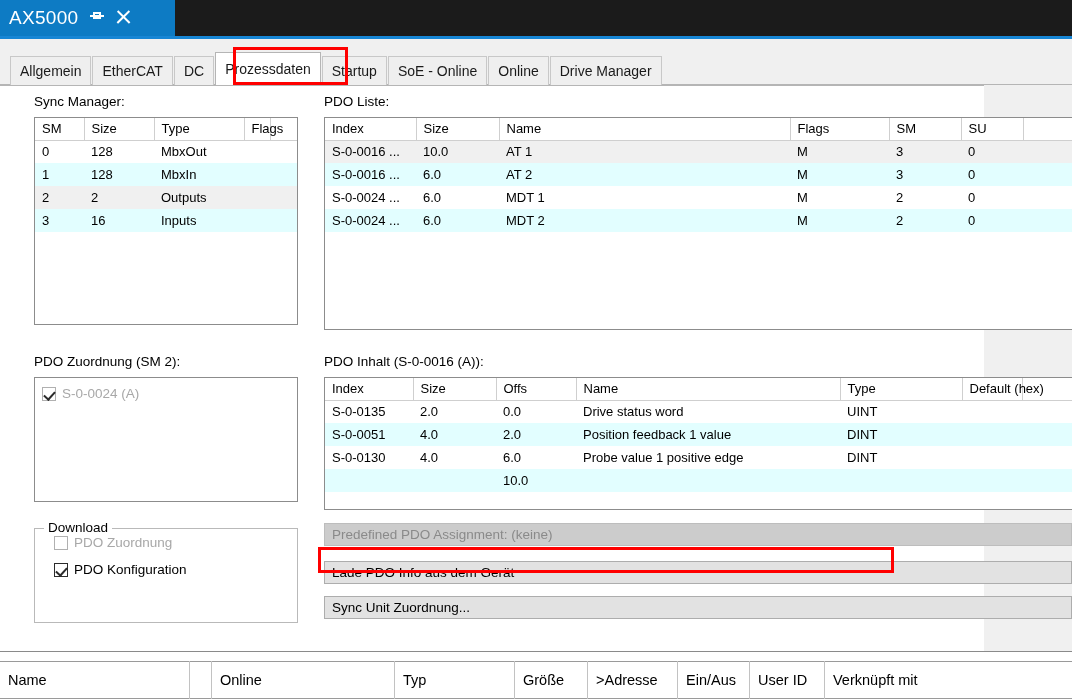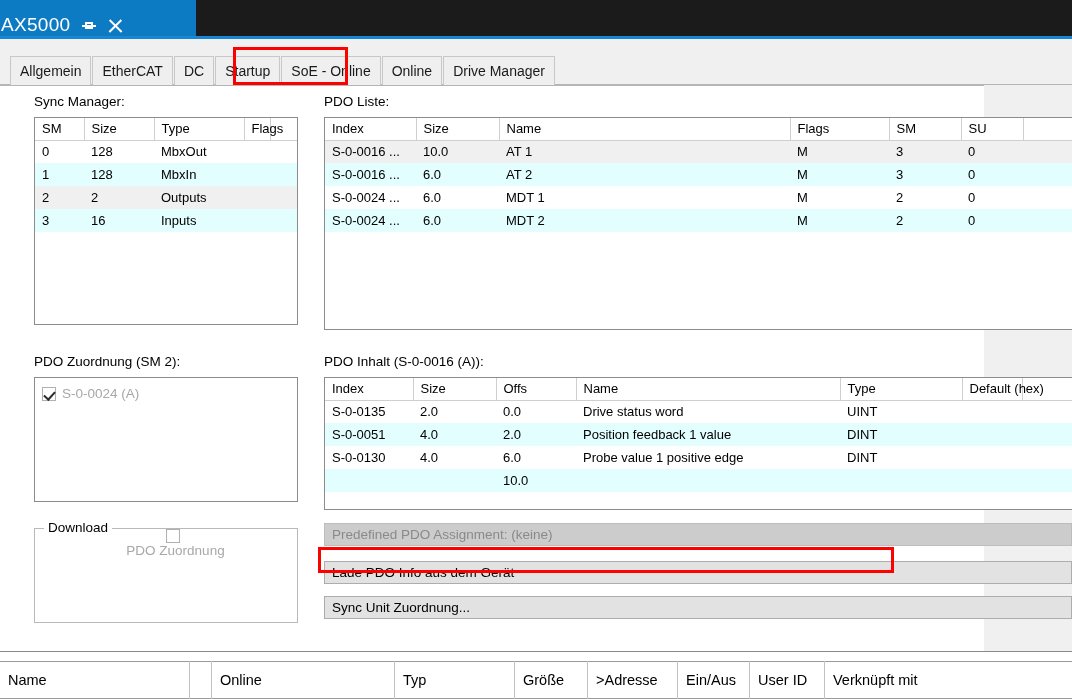--- a/index.html
+++ b/index.html
@@ -14,25 +14,25 @@
     overflow: hidden;
     position: relative;
   }
 
   
   #titlebar {
     position: absolute; left: 0; top: 0; width: 1072px; height: 36px;
     background: #1b1b1b;
   }
   #doc-tab {
-    position: absolute; left: 0; top: 0; width: 196px; height: 36px;
+    position: absolute; left: 0; top: 0; width: 175px; height: 36px;
     background: #0d7bc4;
-    display: flex; align-items: flex-end;
-    box-sizing: border-box;
-    padding-left: 1px;
+    display: flex; align-items: center;
+    box-sizing: border-box;
+    padding-left: 9px;
   }
   #doc-tab-title {
     color: #ffffff; font-size: 19px; letter-spacing: 0.3px;
     white-space: nowrap;
   }
   .tb-icon {
     color: #ffffff; margin-left: 12px; font-size: 15px;
     line-height: 1; cursor: default; display: inline-block;
   }
   .pin-glyph { position: relative; width: 14px; height: 14px; display:inline-block; }
@@ -192,21 +192,21 @@
   
   #download-group {
     position: absolute; left: 34px; top: 442px; width: 264px; height: 95px;
     border: 1px solid #b9b9b9; box-sizing: border-box;
   }
   #download-legend {
     position: absolute; left: 44px; top: 434px;
     background: #ffffff; padding: 0 4px;
     font-size: 13.5px; color: #000;
   }
-  #download-group .chk-row { height: 27px; padding-left: 19px; flex-direction: column; }
+  #download-group .chk-row { height: 27px; padding-left: 19px; }
 
   
   #inhalt-panel { left: 324px; top: 291px; width: 760px; height: 133px; }
 
   
   .wide-btn {
     position: absolute; left: 324px; width: 748px;
     height: 23px; box-sizing: border-box;
     display: flex; align-items: center; padding-left: 7px;
     font-size: 13.5px;
@@ -266,20 +266,21 @@
 </div>
 
 <div id="window">
 
   <div id="tabstrip">
     <div id="tab-underline"></div>
     <div class="tabs-row" id="tabs-row">
         <div class="tab">Allgemein</div>
         <div class="tab">EtherCAT</div>
         <div class="tab">DC</div>
+        <div class="tab active">Prozessdaten</div>
         <div class="tab">Startup</div>
         <div class="tab">SoE - Online</div>
         <div class="tab">Online</div>
         <div class="tab">Drive Manager</div>
       </div>
     <div id="tab-highlight"></div>
   </div>
 
   <div id="content">
 
@@ -413,20 +414,24 @@
           <span class="chkbox checked disabled"></span>
           <span class="chk-label disabled">S-0-0024 (A)</span>
         </div>
       </div>
 
     <div id="download-group">
         <div class="chk-row">
           <span class="chkbox disabled"></span>
           <span class="chk-label disabled">PDO Zuordnung</span>
         </div>
+        <div class="chk-row">
+          <span class="chkbox checked"></span>
+          <span class="chk-label">PDO Konfiguration</span>
+        </div>
       </div>
     <div id="download-legend">Download</div>
 
     <div class="section-label" style="left:324px; top:268px;">PDO Inhalt (S-0-0016 (A)):</div>
     <div class="panel" id="inhalt-panel">
       <table class="grid" id="pi-table">
         <colgroup>
             <col style="width:88px">
             <col style="width:83px">
             <col style="width:80px">

